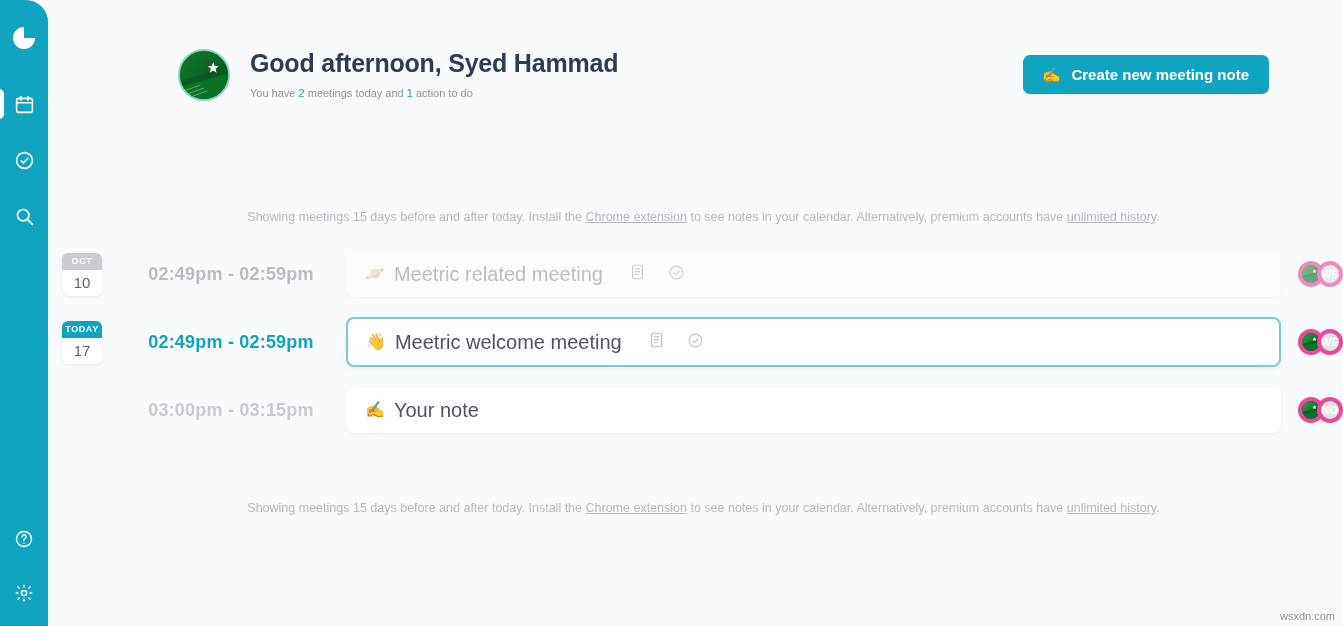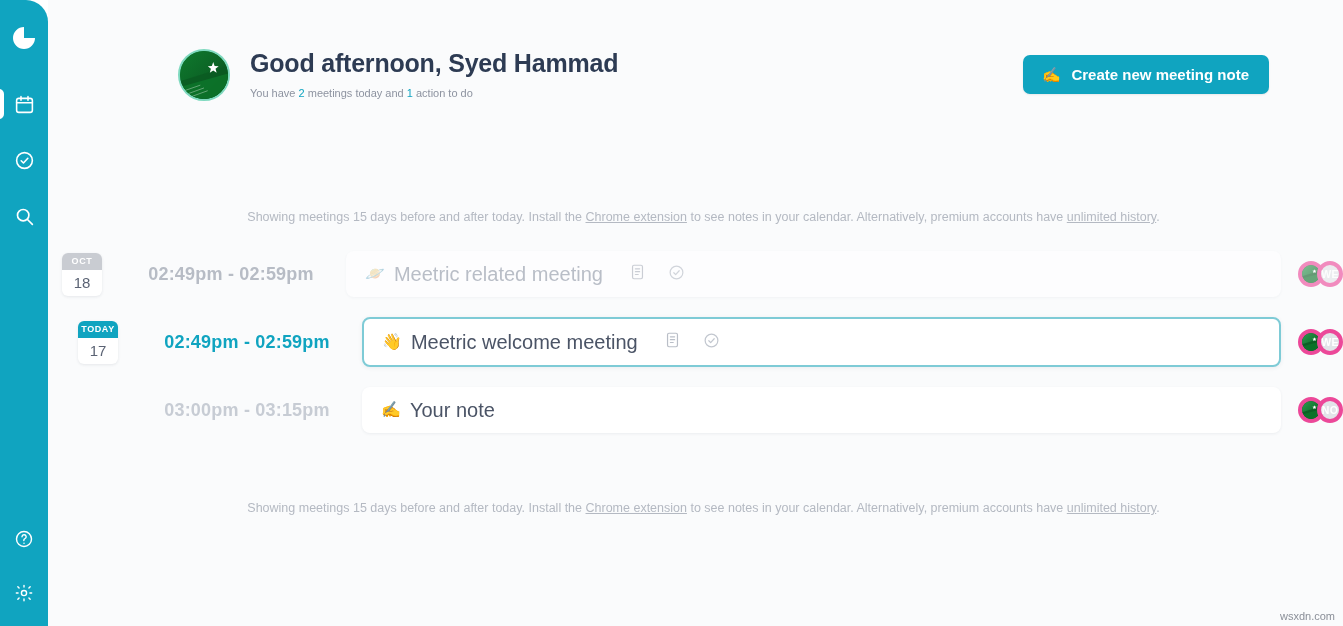--- a/index.html
+++ b/index.html
@@ -93,21 +93,21 @@
     text-align: center;
     font-size: 12.5px; color: #b4b9c2; line-height: 16px;
   }
   .notice a { color: #b4b9c2; text-decoration: underline; cursor: pointer; }
   .notice-top { top: 209px; }
   .notice-bottom { top: 500px; }
 
   
   .list { position: absolute; left: 0; top: 246px; width: 1295px; }
   .row { position: relative; height: 56px; display: flex; align-items: center; gap: 26px; }
-  .row + .row { margin-top: 12px; margin-left: 16px; }
+  .row + .row { margin-top: 12px; }
 
   .datecell { width: 68px; flex: 0 0 68px; display:flex; justify-content:center; }
   .datebadge {
     width: 40px; border-radius: 6px; overflow: hidden;
     background: #ffffff; box-shadow: 0 1px 3px rgba(45,59,83,0.10);
     text-align: center;
   }
   .datebadge .mon {
     font-size: 9px; font-weight: bold; letter-spacing: 0.6px;
     color: #ffffff; background: #c9ccd2; padding: 3px 0 3px; line-height: 11px;
@@ -289,21 +289,21 @@
         <span>Create new meeting note</span>
       </button>
 
       <div class="notice notice-top"><span>Showing meetings 15 days before and after today. Install the </span><a>Chrome extension</a><span> to see notes in your calendar. Alternatively, premium accounts have </span><a>unlimited history</a><span>.</span></div>
 
       <div class="list" id="meeting-list">
           <div class="row dim">
             <div class="datecell">
               <div class="datebadge">
                 <div class="mon">OCT</div>
-                <div class="day">18</div>
+                <div class="day">10</div>
               </div>
             </div>
             <div class="time">02:49pm - 02:59pm</div>
             <div class="card">
               <span class="emj">🪐</span>
               <span class="title">Meetric related meeting</span>
               <span class="card-icons">
                 <span class="ic"><svg width="17" height="18" viewBox="0 0 24 24" fill="none" stroke="#b9bec7" stroke-width="1.7" stroke-linecap="round" stroke-linejoin="round">
                     <rect x="5" y="2.5" width="14" height="19" rx="2"></rect>
                     <path d="M9 7.5h6M9 11.5h6M9 15.5h4"></path>

